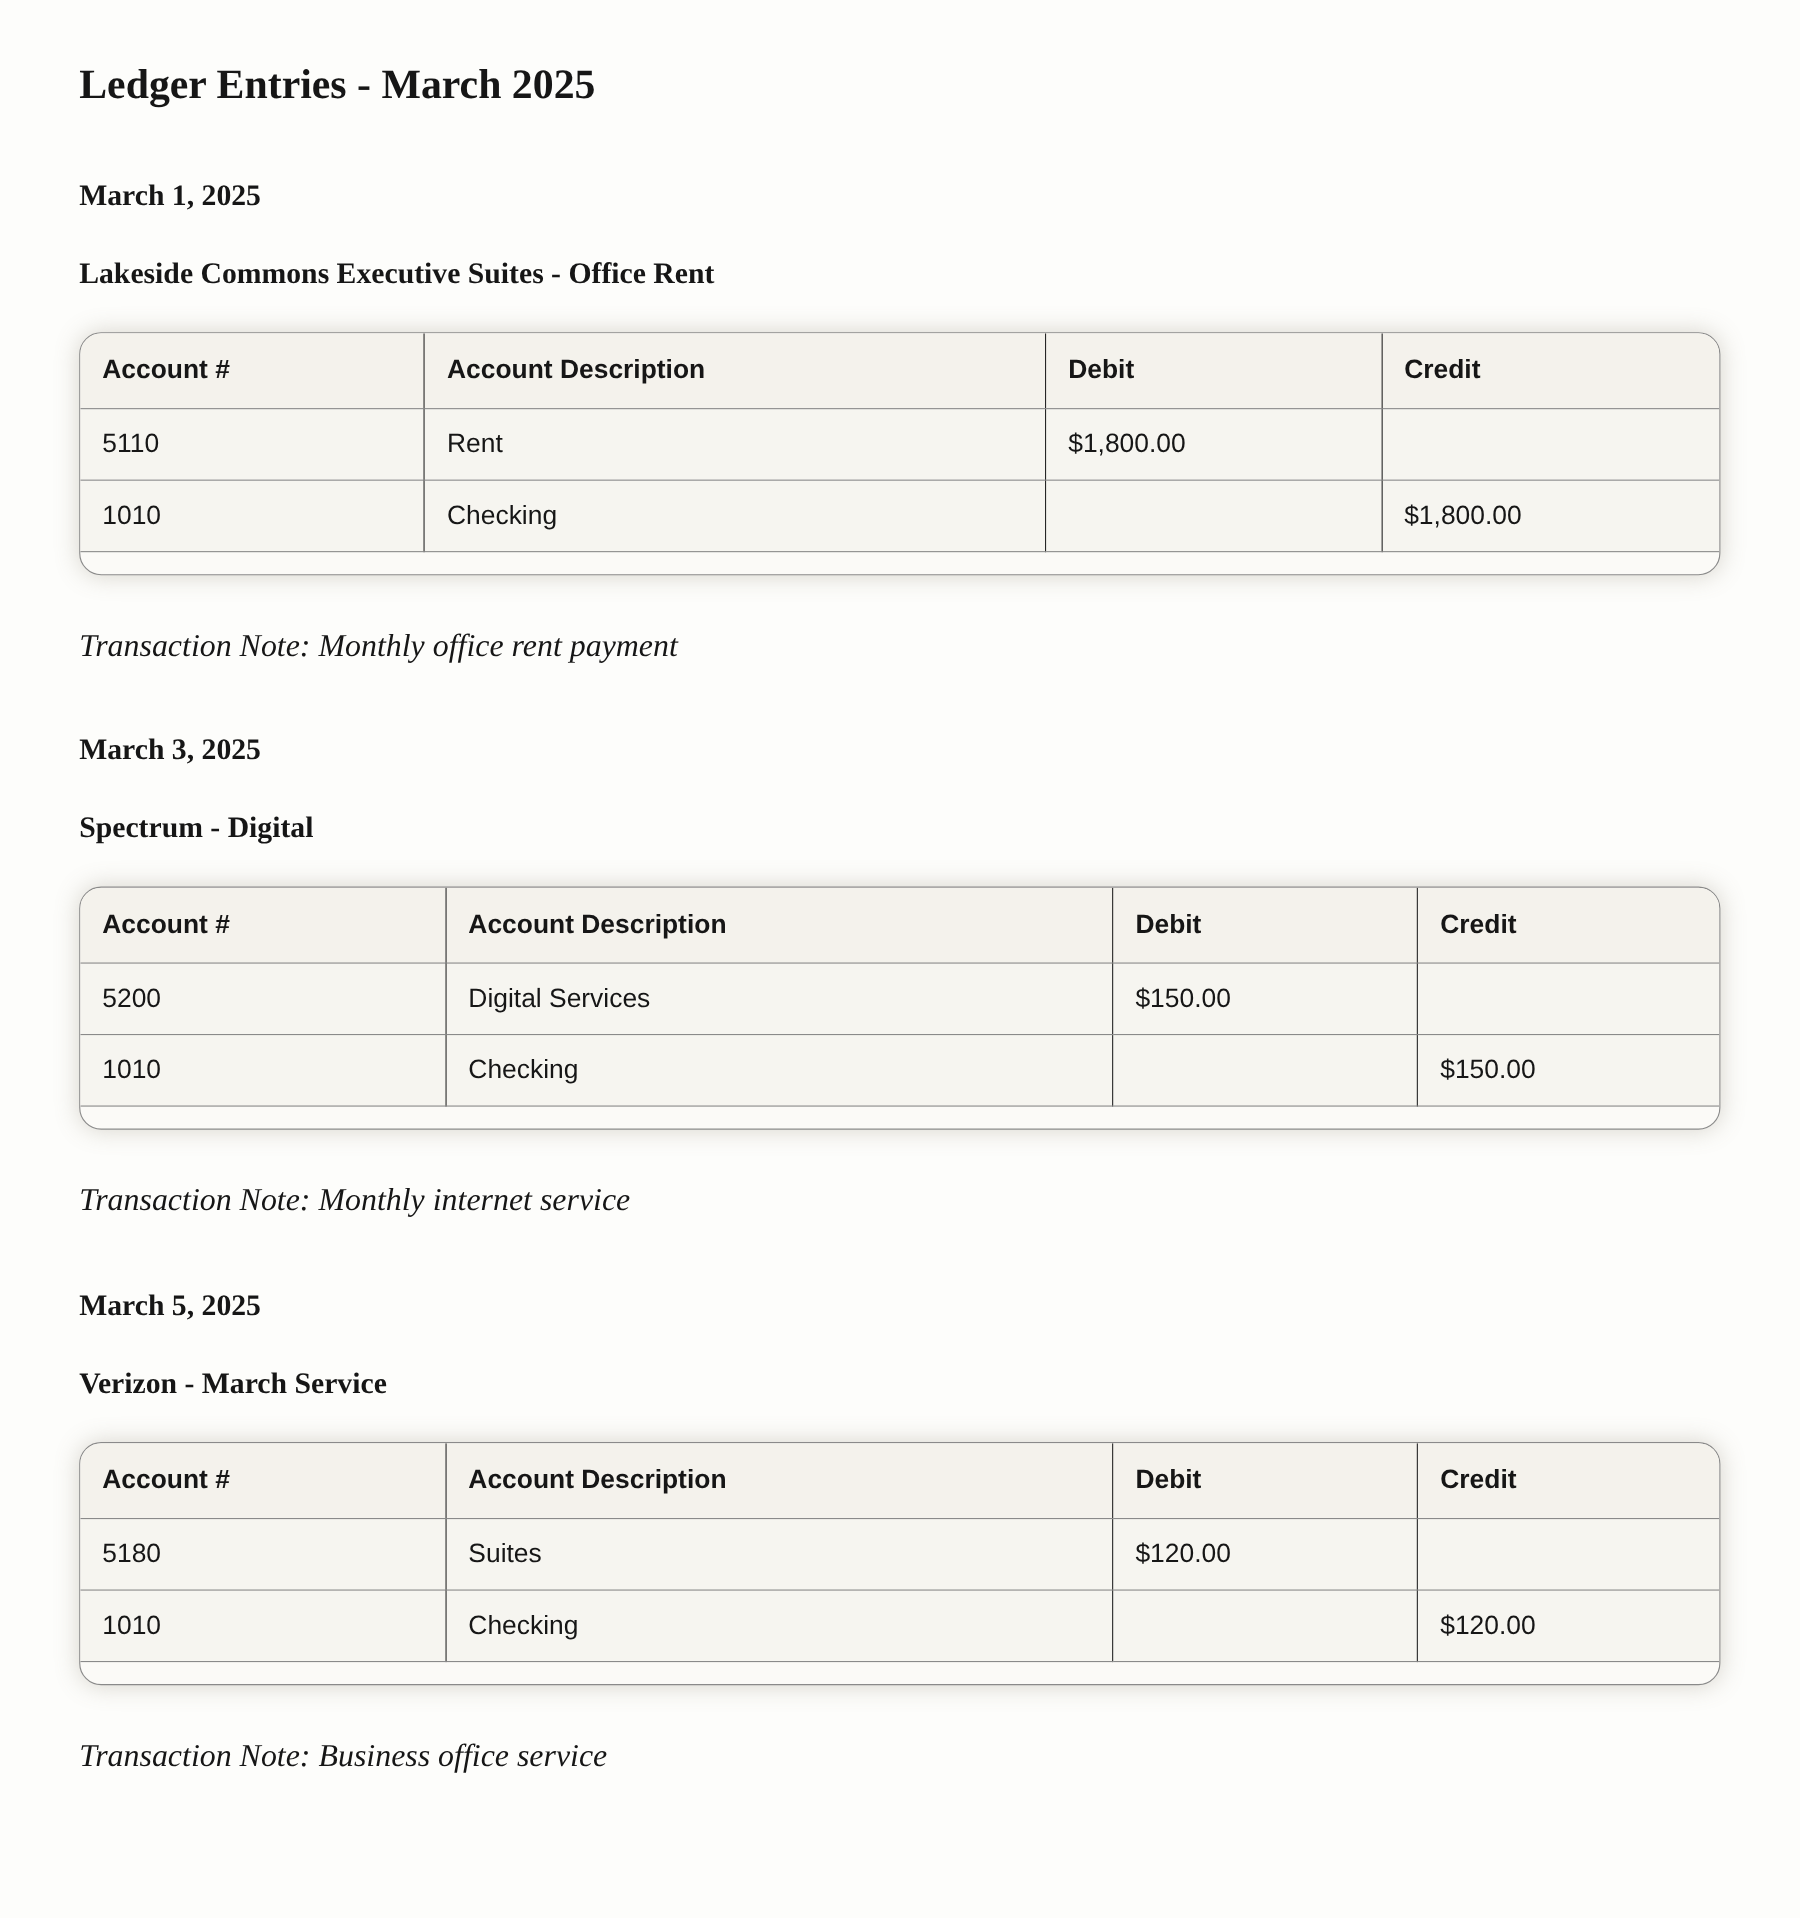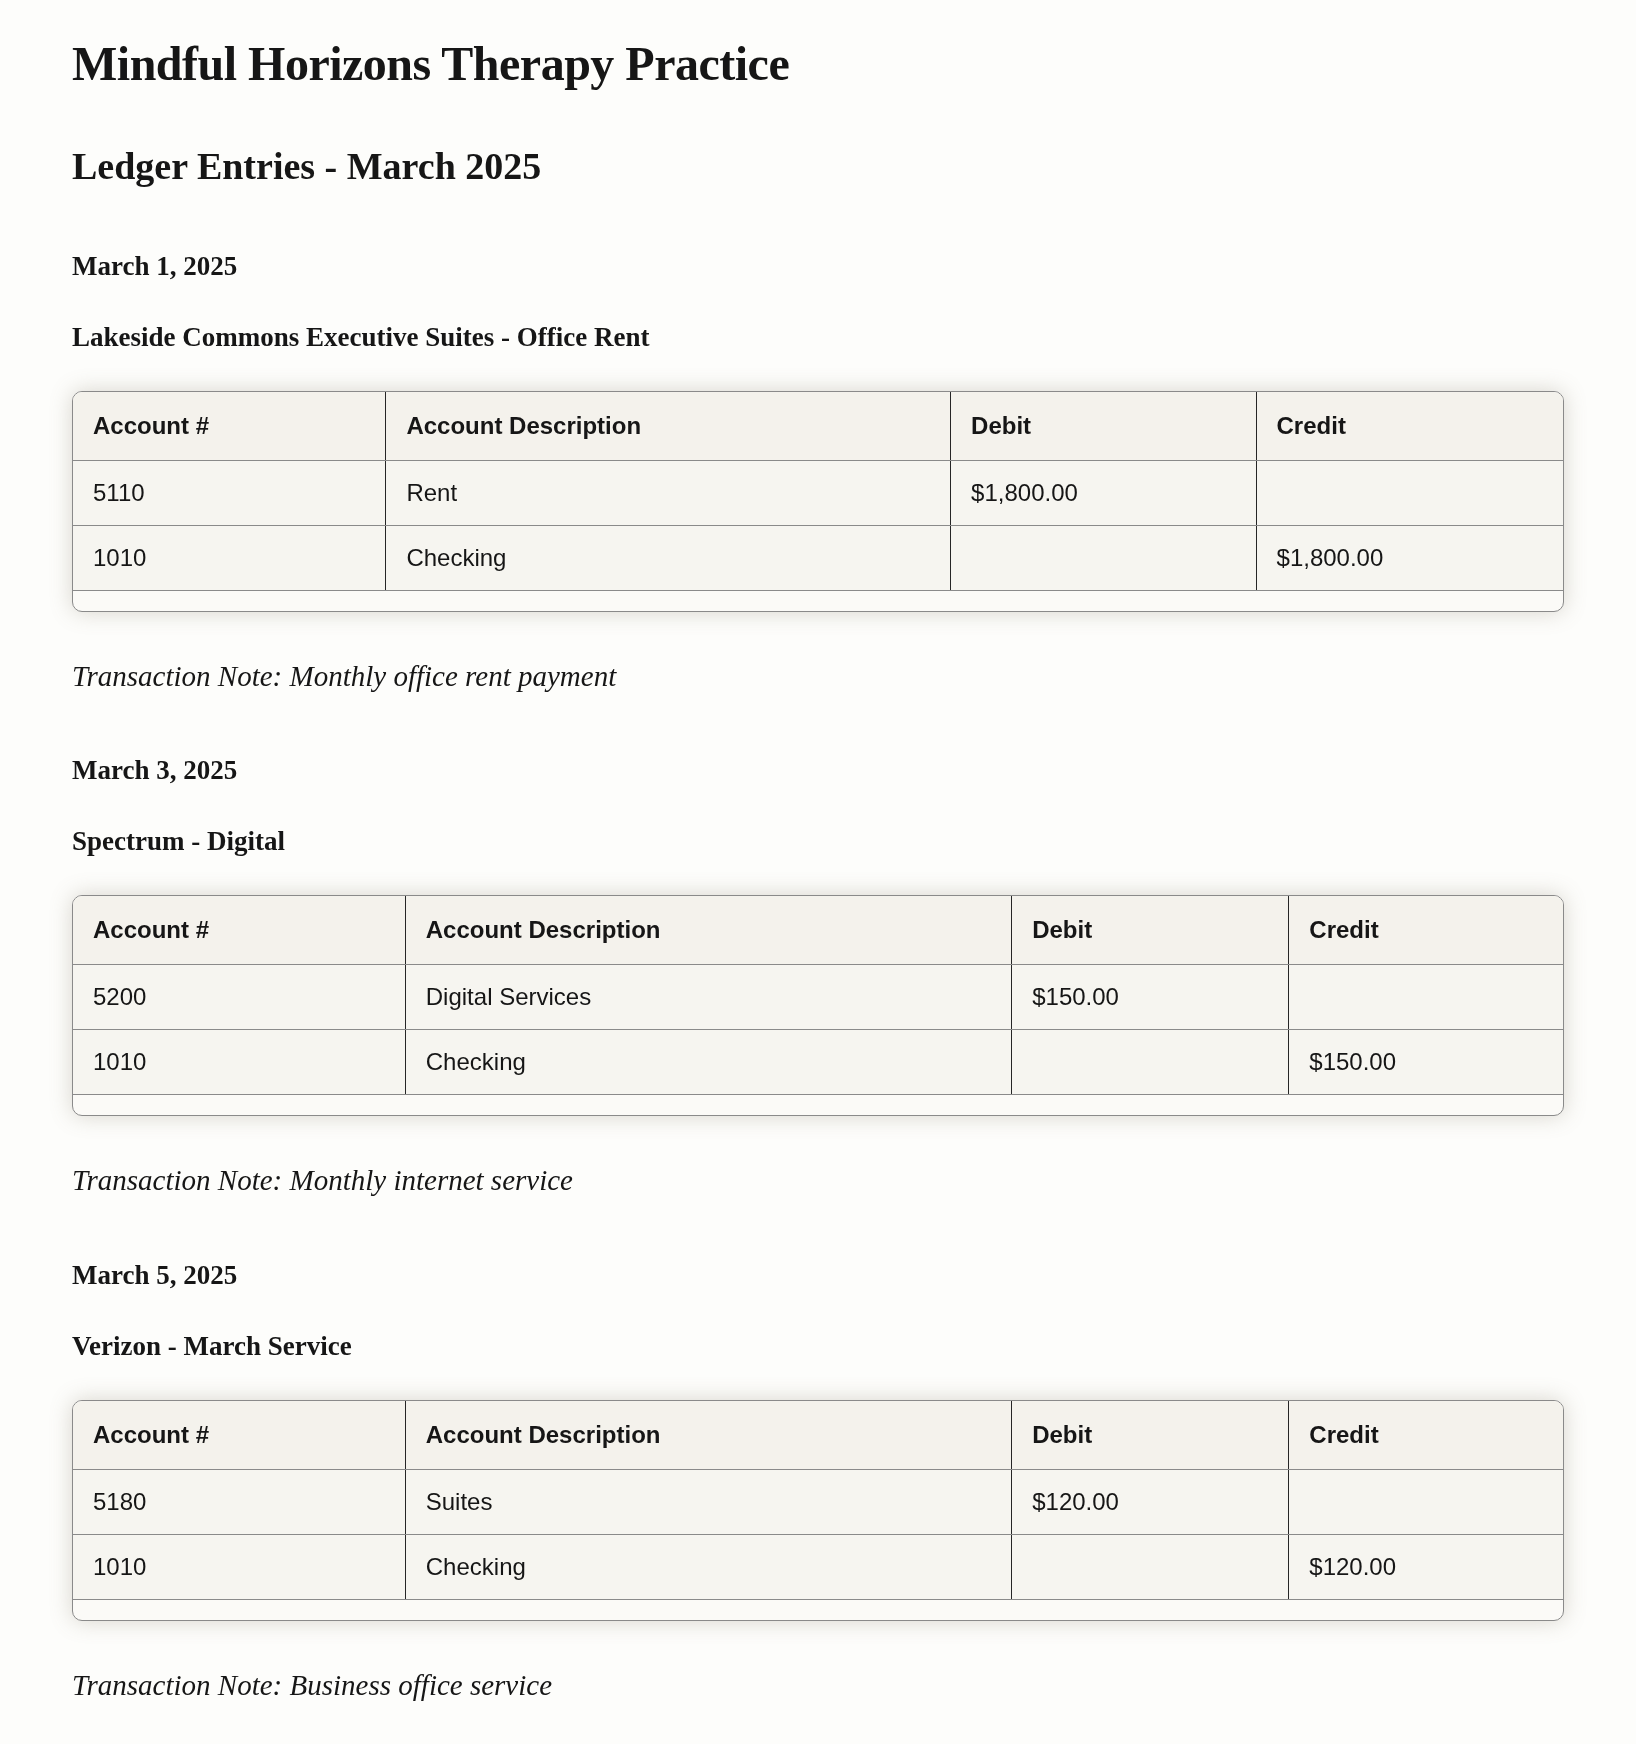--- a/index.html
+++ b/index.html
@@ -36,21 +36,21 @@
     font-size: 27px;
     line-height: 1.15;
     font-weight: 700;
     margin: 40px 0 0 0;
   }
 
   .table-wrapper {
     margin-top: 38px;
     background: var(--wrapper-bg, #fbfaf7);
     border: 1px solid var(--row-border, #8a8a8a);
-    border-radius: 10px;
+    border-radius: 20px;
     overflow: hidden;
     padding-bottom: 20px;
     box-shadow: 0 0 22px rgba(130, 120, 100, 0.30);
   }
 
   table.ledger-table {
     width: 100%;
     border-collapse: collapse;
     table-layout: fixed;
     font-family: "Liberation Sans", sans-serif;
@@ -92,21 +92,20 @@
     line-height: 1.15;
     font-style: italic;
     margin: 48px 0 0 0;
   }
 </style>
 </head>
 <body>
 
 <main>
 
-  <h1 class="doc-title">Mindful Horizons Therapy Practice</h1>
   <h2 class="doc-subtitle">Ledger Entries - March 2025</h2>
 
   <section>
     <h3 class="entry-date">March 1, 2025</h3>
     <h4 class="entry-vendor">Lakeside Commons Executive Suites - Office Rent</h4>
     <div class="table-wrapper">
       <table class="ledger-table t1">
         <colgroup>
           <col class="col-account">
             <col class="col-desc">

